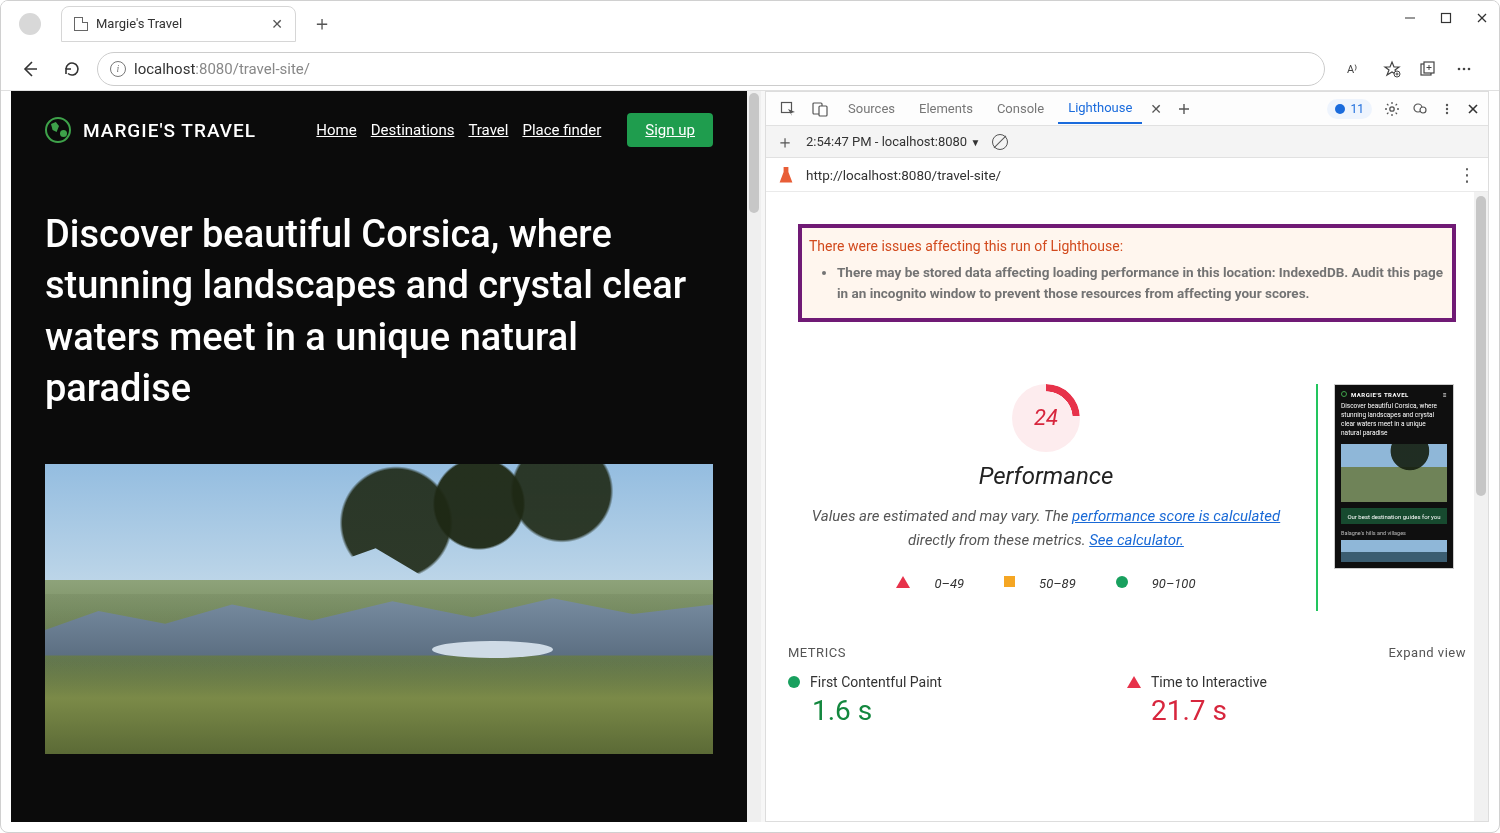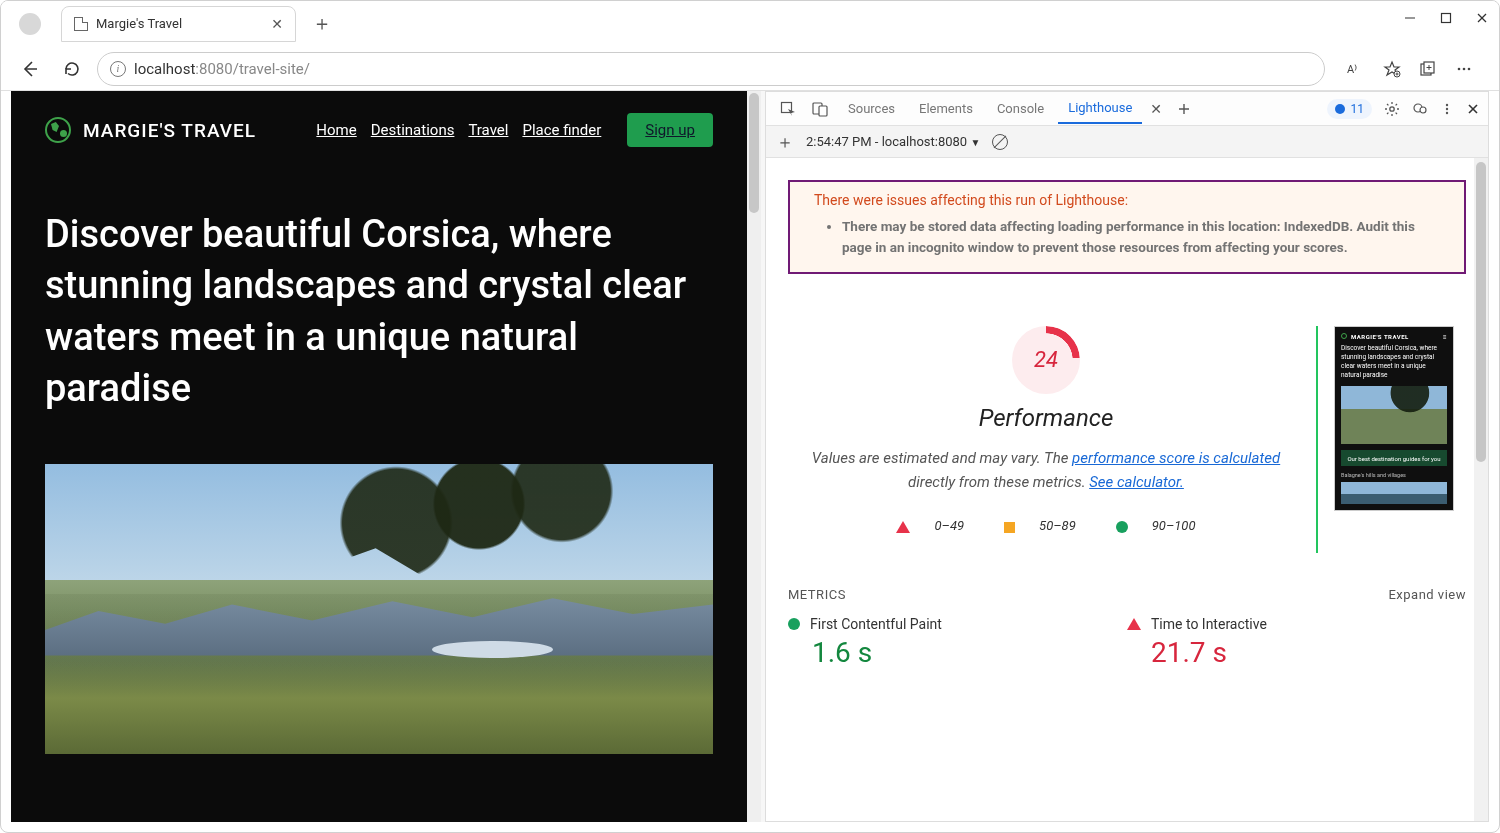--- a/index.html
+++ b/index.html
@@ -32,21 +32,21 @@
 .page-scrollbar { position:absolute; right:0; top:0; width:14px; height:100%; background:#efefef; }
 .page-scrollbar::after { content:""; position:absolute; left:2px; top:2px; width:10px; height:120px; background:#c7c7c7; border-radius:5px; }
 
 .site-header { display:flex; align-items:center; padding: 22px 34px; gap: 12px; }
 .globe { width: 26px; height: 26px; border: 2px solid #3ea24a; border-radius: 50%; position: relative; }
 .globe::before { content:""; position:absolute; left:4px; top:3px; width:8px; height:10px; background:#3ea24a; clip-path: polygon(0 20%, 60% 0, 100% 40%, 70% 100%, 20% 80%); }
 .globe::after { content:""; position:absolute; right:2px; bottom:4px; width:7px; height:7px; background:#3ea24a; border-radius:50%; }
 .brand { color: #fff; font-size: 19px; letter-spacing: 1px; font-weight: 500; }
 .nav-links { margin-left: auto; display:flex; gap: 14px; }
 .nav-links a { color: #fff; text-decoration: underline; font-size: 15px; }
-.signup-btn { margin-left: 14px; background: #1f9d4e; color:#0f172a; text-decoration: underline; font-size: 15px; padding: 8px 18px; border-radius: 4px; border: none; }
+.signup-btn { margin-left: 14px; background: #1f9d4e; color:#ffffff; text-decoration: underline; font-size: 15px; padding: 8px 18px; border-radius: 4px; border: none; }
 
 .hero { color:#fff; font-size: 38px; font-weight: 500; line-height: 1.35; padding: 40px 34px 30px; }
 
 .hero-img { margin: 20px 34px; height: 290px; background:
   linear-gradient(to bottom, rgba(0,0,0,0) 45%, rgba(60,80,40,0.1) 45%),
   linear-gradient(to bottom, #94bde0 0%, #bcd5e8 40%, #8ea37a 40%, #6f8358 60%, #4a5f3a 100%);
   position: relative; overflow:hidden; }
 .hero-img .mountains { position:absolute; left:0; right:0; top:44%; height:22%;
   background: linear-gradient(to bottom, #7a8fa3, #5c6f82);
   clip-path: polygon(0 60%, 8% 30%, 18% 50%, 28% 20%, 40% 45%, 52% 15%, 64% 40%, 76% 10%, 88% 35%, 100% 20%, 100% 100%, 0 100%); }
@@ -79,40 +79,40 @@
 .dt-subbar .clear::after{content:"";position:absolute;left:50%;top:50%;width:120%;height:1.3px;background:#555;transform:translate(-50%,-50%) rotate(-45deg);}
 
 .dt-urlbar { height: 34px; border-bottom: 1px solid #eaeaea; display:flex; align-items:center; padding: 0 12px; gap: 12px; font-size: 13.5px; color:#333; }
 .lh-logo { width:16px; height:16px; background:#e85d36; clip-path: polygon(35% 0, 65% 0, 65% 35%, 90% 100%, 10% 100%, 35% 35%); position:relative; }
 .dt-urlbar .more { margin-left:auto; font-size:18px; color:#555; }
 
 .dt-body { flex:1; overflow:auto; position:relative; }
 .dt-scroll-track { position:absolute; right:0; top:0; bottom:0; width:14px; background:#f1f1f1; }
 .dt-scroll-thumb { position:absolute; left:2px; top:4px; width:10px; height:300px; background:#c6c6c6; border-radius:5px; }
 
-.warning-box { margin: 22px; border: 2px solid #701a75; background: #fff6ee; padding: 10px 24px 14px; }
+.warning-box { margin: 32px; border: 4px solid #701a75; background: #fff6ee; padding: 10px 7px 14px; }
 .warning-title { color: #d24a1d; font-size: 14px; margin-bottom: 8px; }
 .warning-box ul { padding-left: 28px; }
 .warning-box li { font-size: 13.5px; font-weight: 700; color:#737373; line-height:1.55; }
 
 .report-top { display:flex; padding: 30px 10px 0 10px; }
 .score-col { flex:1; text-align:center; border-right: 2px solid #22c55e; padding-bottom: 20px; font-style: italic; }
 .gauge { width:68px; height:68px; margin: 0 auto 10px; position:relative; }
 .gauge-bg { position:absolute; inset:0; border-radius:50%; background:#fdecee; }
 .gauge-arc { position:absolute; inset:0; border-radius:50%;
   background: conic-gradient(#e7324a 0deg 86deg, transparent 86deg 360deg);
   -webkit-mask: radial-gradient(circle, transparent 55%, #000 56%);
   mask: radial-gradient(circle, transparent 55%, #000 56%); }
 .gauge-num { position:absolute; inset:0; display:flex; align-items:center; justify-content:center; font-size:22px; color:#d7263d; font-weight:400; }
 .score-title { font-size: 24px; color:#222; margin-top: 6px; }
 .score-desc { font-size: 15px; color:#555; margin: 14px 24px 0; line-height:1.6; }
 .score-desc a { color: #1969d6; text-decoration: underline; }
 
 .legend { display:flex; gap: 40px; justify-content:center; margin-top: 24px; font-size: 13px; color:#333; }
-.legend .item { display:flex; align-items:flex-end; gap: 24px; }
+.legend .item { display:flex; align-items:flex-start; gap: 24px; }
 .tri-red { width:0;height:0;border-left:7px solid transparent;border-right:7px solid transparent;border-bottom:12px solid #e7324a; }
 .sq-orange { width:11px;height:11px;background:#f5a623; }
 .dot-green { width:12px;height:12px;border-radius:50%;background:#18a05e; }
 
 .thumb-col { width: 160px; padding: 0 16px; }
 .phone-thumb { width: 120px; border:1px solid #ccc; background:#0f0f0f; padding: 6px; font-size:6px; color:#fff; }
 .phone-thumb .mini-head { display:flex; align-items:center; gap:4px; font-size:6px; font-weight:700; letter-spacing:0.5px; }
 .phone-thumb .mini-head .ham { margin-left:auto; }
 .phone-thumb .mini-hero { font-size: 6.5px; margin-top: 4px; line-height:1.4; }
 .phone-thumb .mini-img { margin-top:6px; height:58px; background: linear-gradient(to bottom,#8fb7d8 0 40%, #6f8358 40% 100%); position:relative; }
@@ -307,20 +307,25 @@
           </span>
       </div>
     </div>
 
     <div class="dt-subbar">
       <span class="plus">＋</span>
       <span><span>2:54:47 PM - localhost:8080</span> <span class="caret-down">▼</span></span>
       <span class="clear"></span>
     </div>
 
+    <div class="dt-urlbar">
+      <span class="lh-logo"></span>
+      <span>http://localhost:8080/travel-site/</span>
+      <span class="more">⋮</span>
+    </div>
 
     <div class="dt-body">
 
       <div class="warning-box">
         <div class="warning-title">There were issues affecting this run of Lighthouse:</div>
         <ul>
             <li>There may be stored data affecting loading performance in this location: IndexedDB. Audit this page in an incognito window to prevent those resources from affecting your scores.</li>
           </ul>
       </div>
 

